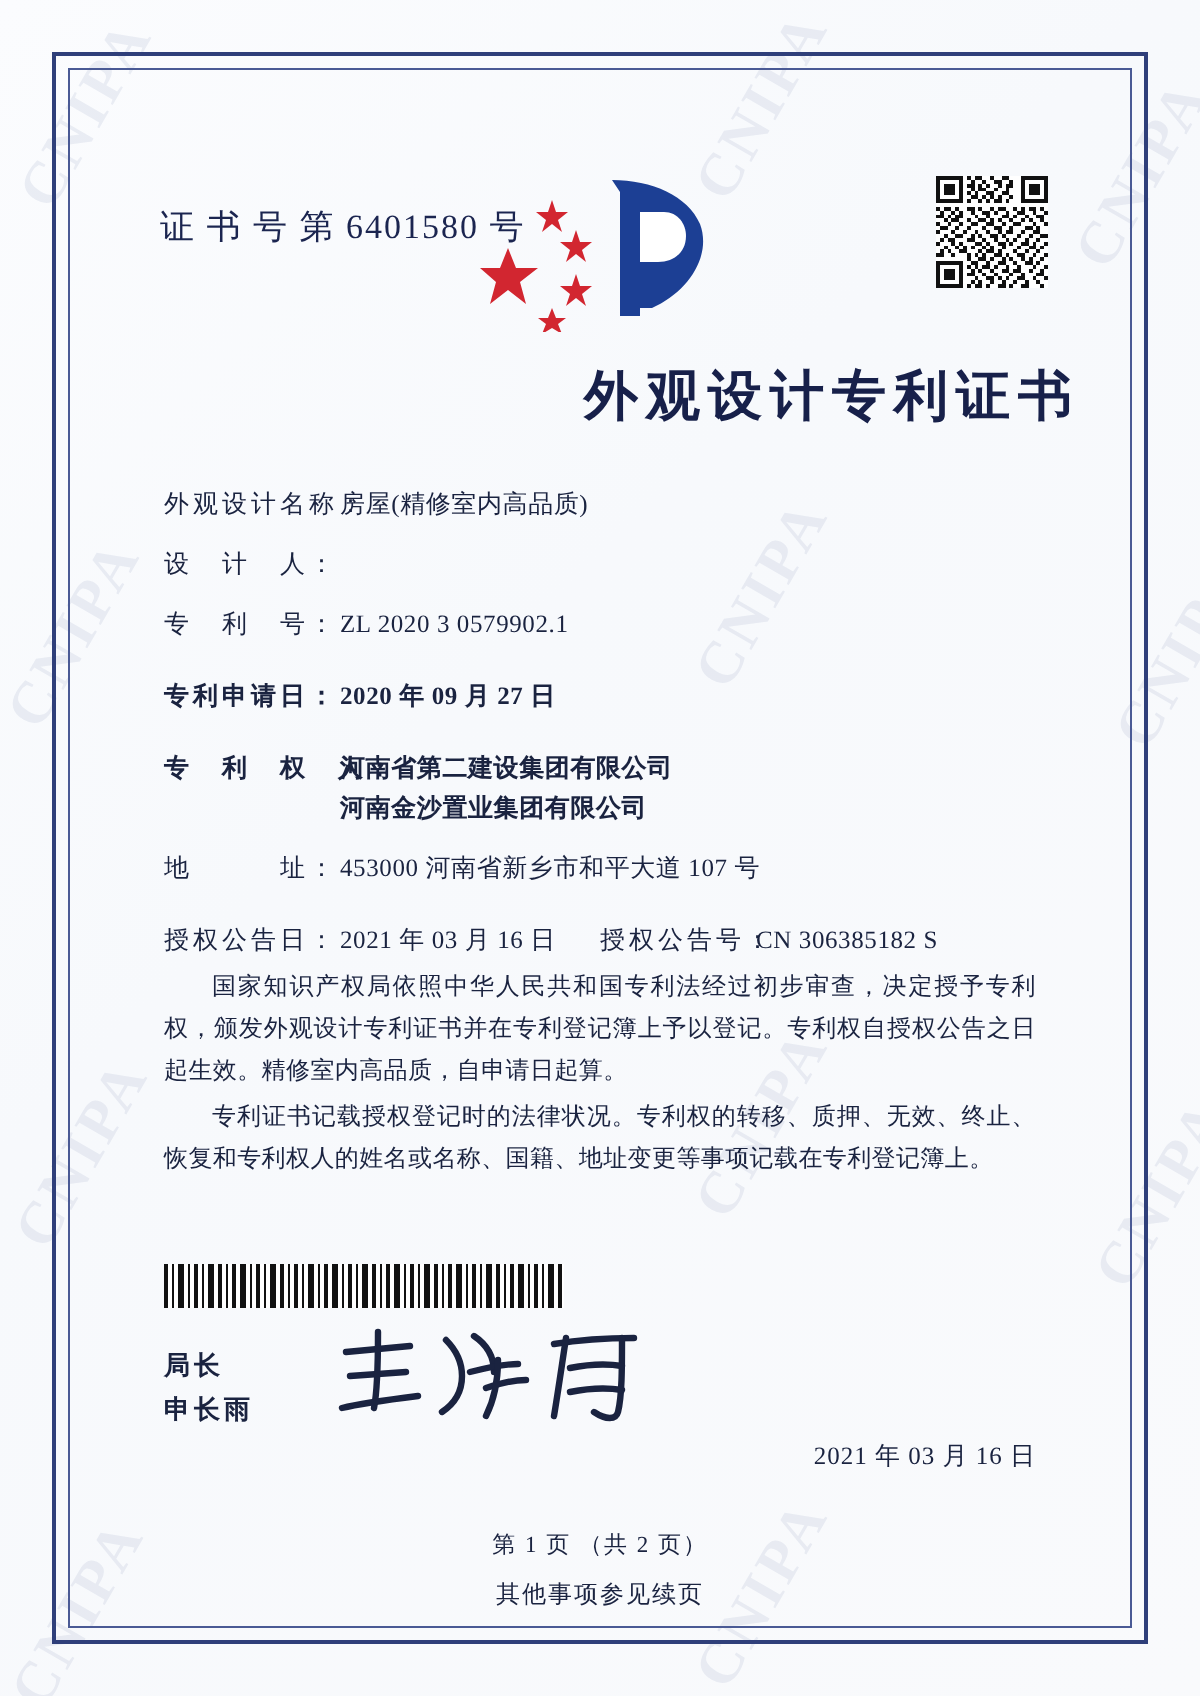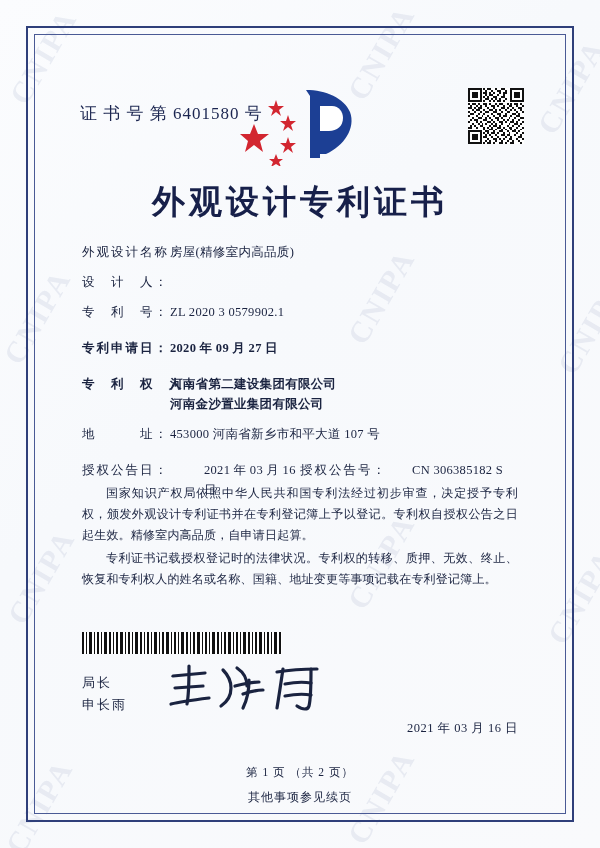--- a/index.html
+++ b/index.html
@@ -50,22 +50,22 @@
     position:absolute;right:16px;top:28px;
     width:56px;height:56px;
   }
   .qr svg{display:block;}
   .emblem{
     position:absolute;left:50%;top:24px;transform:translateX(-50%);
     width:120px;height:82px;
   }
   .title{
     position:absolute;left:0;right:0;top:120px;
-    text-align:center;
-    font-size:33px;
+    text-align:right;
+    font-size:27px;
     font-weight:bold;
     letter-spacing:4px;
     color:#17204a;
     font-family:Liberation Serif, serif;
   }
   .fields{
     position:absolute;left:22px;right:22px;top:182px;
     font-size:12.5px;
     line-height:20px;
   }
@@ -83,38 +83,38 @@
     flex:1;
     letter-spacing:0.3px;
   }
   .val .line{display:block;}
   .row.gap{margin-top:16px;font-weight:bold;}
   .two-col{
     display:flex;
     margin-bottom:10px;
     align-items:flex-start;
   }
-  .two-col .half{display:flex;flex:1;gap:34px;}
+  .two-col .half{display:flex;flex:1;}
   .two-col .half .lbl{width:88px;flex:0 0 88px;}
   .two-col .half.right .lbl{width:78px;flex:0 0 78px;}
   .para{
     position:absolute;left:22px;right:22px;top:423px;
     font-size:12px;
     line-height:21px;
     text-align:justify;
     letter-spacing:0.2px;
   }
   .para p{margin:0 0 2px 0;text-indent:24px;}
   .barcode{
     position:absolute;left:22px;top:572px;
     width:200px;height:22px;
   }
   .sig-block{
     position:absolute;left:22px;top:612px;
-    font-size:13px;line-height:22px;letter-spacing:2px;
+    font-size:13px;line-height:22px;letter-spacing:2px;font-weight:bold;
   }
   .signature{
     position:absolute;left:105px;top:600px;
     width:170px;height:55px;
   }
   .date-right{
     position:absolute;right:22px;top:660px;
     font-size:12.5px;letter-spacing:0.5px;
   }
   .page-no{

